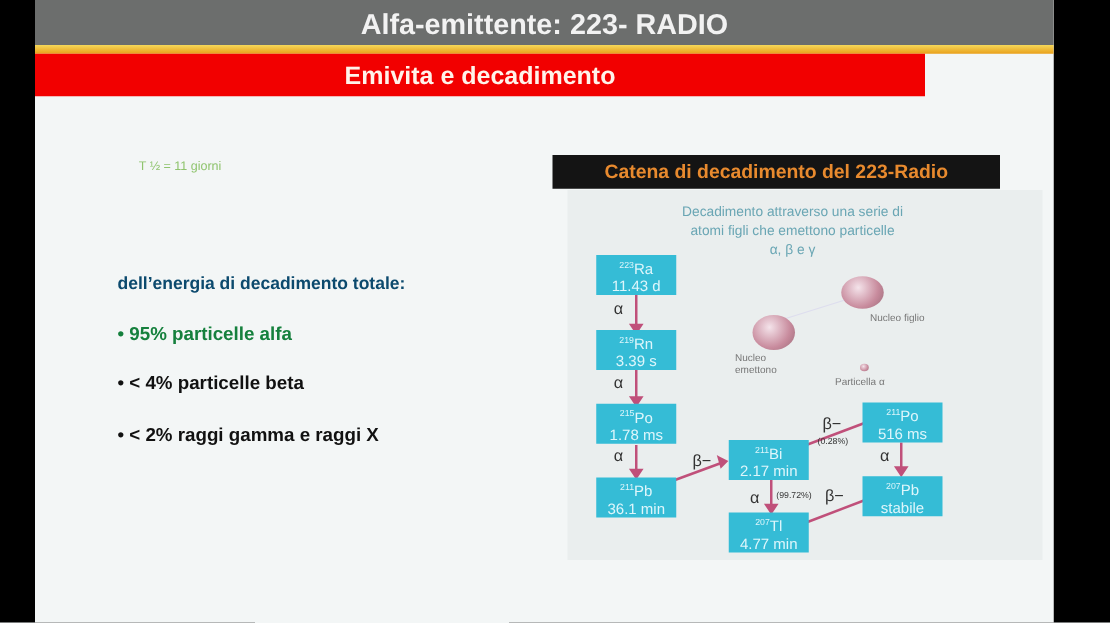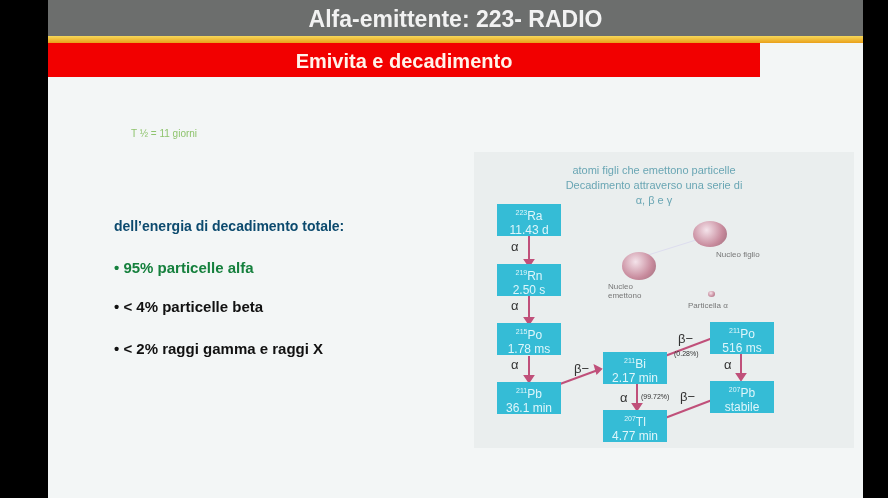--- a/index.html
+++ b/index.html
@@ -1,17 +1,17 @@
 <!DOCTYPE html>
 <html><head>
 <meta charset="utf-8">
 <style>
   html,body{margin:0;padding:0;}
   body{width:888px;height:498px;background:#000;position:relative;overflow:hidden;font-family:"Liberation Sans",sans-serif;}
-  .slide{position:absolute;left:48px;top:0;width:815px;height:498px;background:#f3f6f6;overflow:hidden;}
+  .slide{position:absolute;left:28px;top:0;width:815px;height:498px;background:#f3f6f6;overflow:hidden;}
   .hdr{position:absolute;left:0;top:0;width:815px;height:36px;background:#6c6e6d;color:#f2f2f2;font-size:23px;font-weight:bold;text-align:center;line-height:38px;}
   .gold{position:absolute;left:0;top:36px;width:815px;height:7px;background:linear-gradient(#f6d85a,#e9a01a);}
   .sub{position:absolute;left:0;top:43px;width:712px;height:34px;background:#f20000;color:#fff3ea;font-size:20px;font-weight:bold;text-align:center;line-height:36px;}
   .thalf{position:absolute;left:83px;top:128px;color:#8fc46e;font-size:10px;}
   .intro{position:absolute;left:66px;top:218px;color:#0c4a6e;font-size:14px;font-weight:bold;}
   .bul{position:absolute;left:66px;font-size:15px;font-weight:bold;color:#111;}
   .bul.blue{color:#15803d;}
   .diag{position:absolute;left:426px;top:152px;width:380px;height:296px;background:#eaeeee;}
   .dtitle{position:absolute;left:414px;top:124px;width:358px;height:27px;background:#141414;color:#e88a2e;font-size:15.5px;font-weight:bold;line-height:27px;text-align:center;}
   .caption{position:absolute;left:456px;top:163px;width:300px;text-align:center;color:#6aa6b4;font-size:11px;line-height:15px;}
@@ -31,23 +31,24 @@
   <div class="gold"></div>
   <div class="sub">Emivita e decadimento</div>
 
   <div class="thalf">T ½  = 11 giorni</div>
   <div class="intro">dell’energia di decadimento totale:</div>
   <div class="bul blue" style="top:259px">•  95%  particelle alfa</div>
   <div class="bul" style="top:298px">•  &lt; 4% particelle beta</div>
   <div class="bul" style="top:340px">•  &lt; 2% raggi gamma e raggi X</div>
 
   <div class="diag"></div>
+  <div class="dtitle">Catena di decadimento del 223-Radio</div>
   <div class="caption">
+    <div>Decadimento attraverso una serie di</div>
     <div>atomi figli che emettono particelle</div>
-    <div>Decadimento attraverso una serie di</div>
     <div>α, β e γ</div>
   </div>
 
   <svg class="lines" width="815" height="498">
     <g stroke="#c0507a" stroke-width="2" fill="#c0507a">
       <line x1="481" y1="236" x2="481" y2="262"></line>
         <polygon points="477,260 485,260 481,266"></polygon>
       <line x1="481" y1="296" x2="481" y2="320"></line>
         <polygon points="477,318 485,318 481,324"></polygon>
       <line x1="481" y1="356" x2="481" y2="378"></line>
@@ -60,21 +61,21 @@
         <polygon points="585,404 593,404 589,410"></polygon>
       <line x1="617" y1="418" x2="672" y2="397"></line>
         <polygon points="669,393 675,396 671,400"></polygon>
       <line x1="693" y1="354" x2="693" y2="376"></line>
         <polygon points="689,374 697,374 693,380"></polygon>
     </g>
     <line x1="600" y1="255" x2="648" y2="240" stroke="#dde" stroke-width="1"></line>
   </svg>
 
   <div class="box" style="left:449px;top:204px"><sup>223</sup><span>Ra</span><br><span>11.43 d</span></div>
-  <div class="box" style="left:449px;top:264px"><sup>219</sup><span>Rn</span><br><span>2.50 s</span></div>
+  <div class="box" style="left:449px;top:264px"><sup>219</sup><span>Rn</span><br><span>3.39 s</span></div>
   <div class="box" style="left:449px;top:323px"><sup>215</sup><span>Po</span><br><span>1.78 ms</span></div>
   <div class="box" style="left:449px;top:382px"><sup>211</sup><span>Pb</span><br><span>36.1 min</span></div>
   <div class="box" style="left:555px;top:352px"><sup>211</sup><span>Bi</span><br><span>2.17 min</span></div>
   <div class="box" style="left:555px;top:410px"><sup>207</sup><span>Tl</span><br><span>4.77 min</span></div>
   <div class="box" style="left:662px;top:322px"><sup>211</sup><span>Po</span><br><span>516 ms</span></div>
   <div class="box" style="left:662px;top:381px"><sup>207</sup><span>Pb</span><br><span>stabile</span></div>
 
   <div class="lab" style="left:463px;top:239px">α</div>
   <div class="lab" style="left:463px;top:298px">α</div>
   <div class="lab" style="left:463px;top:357px">α</div>

